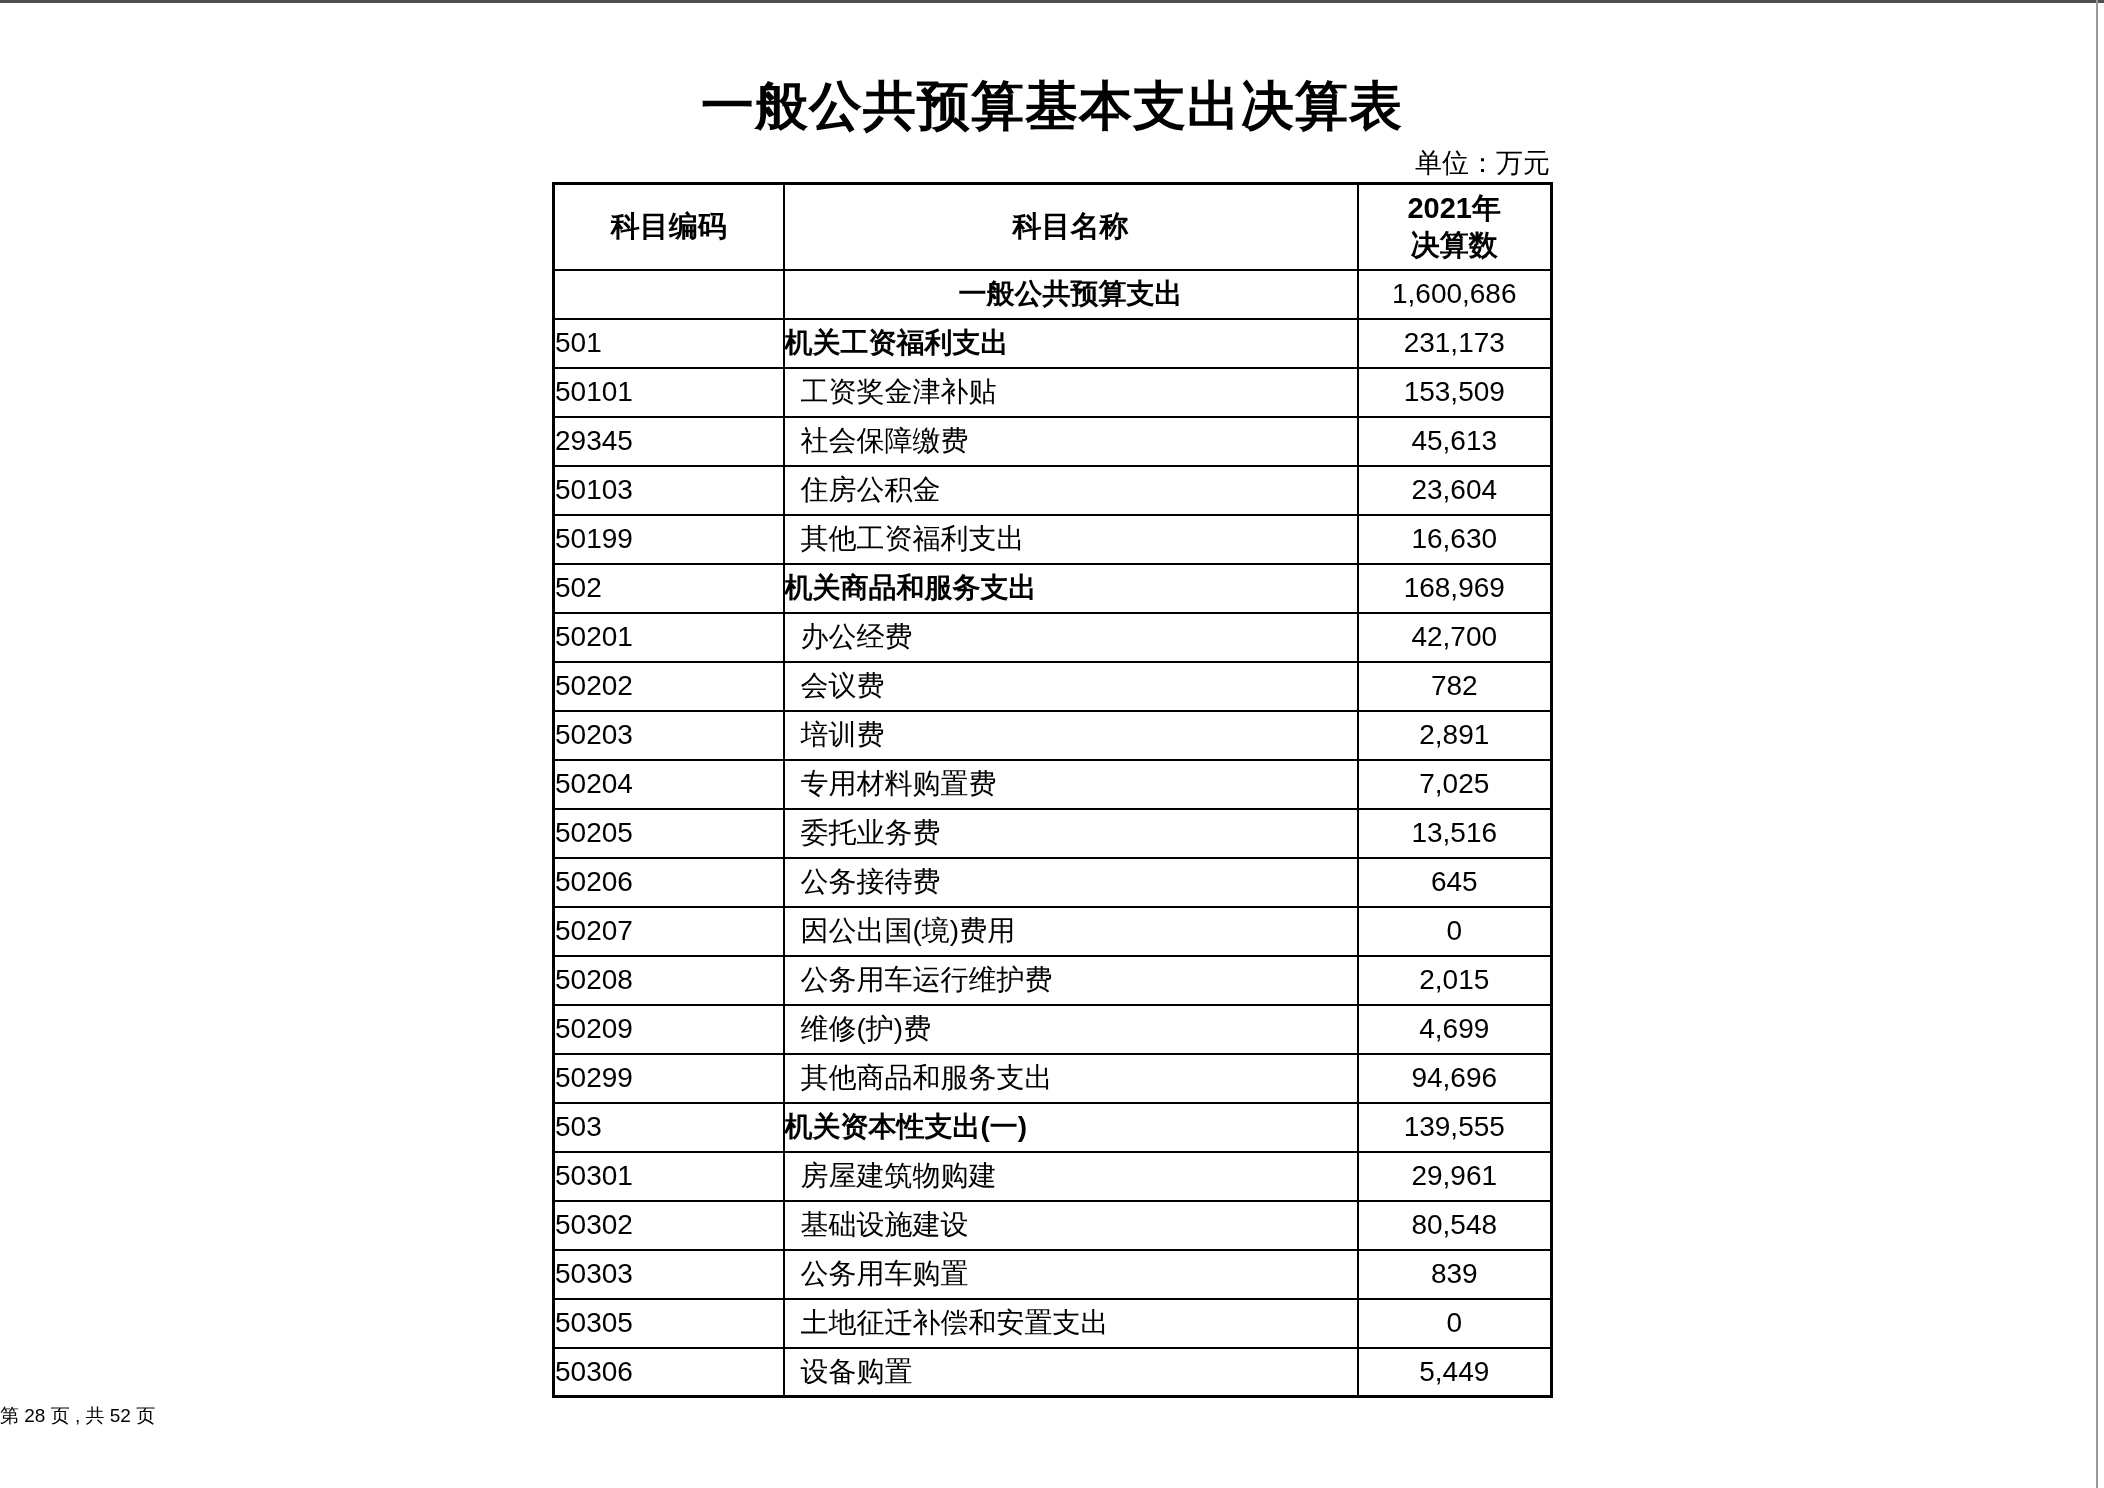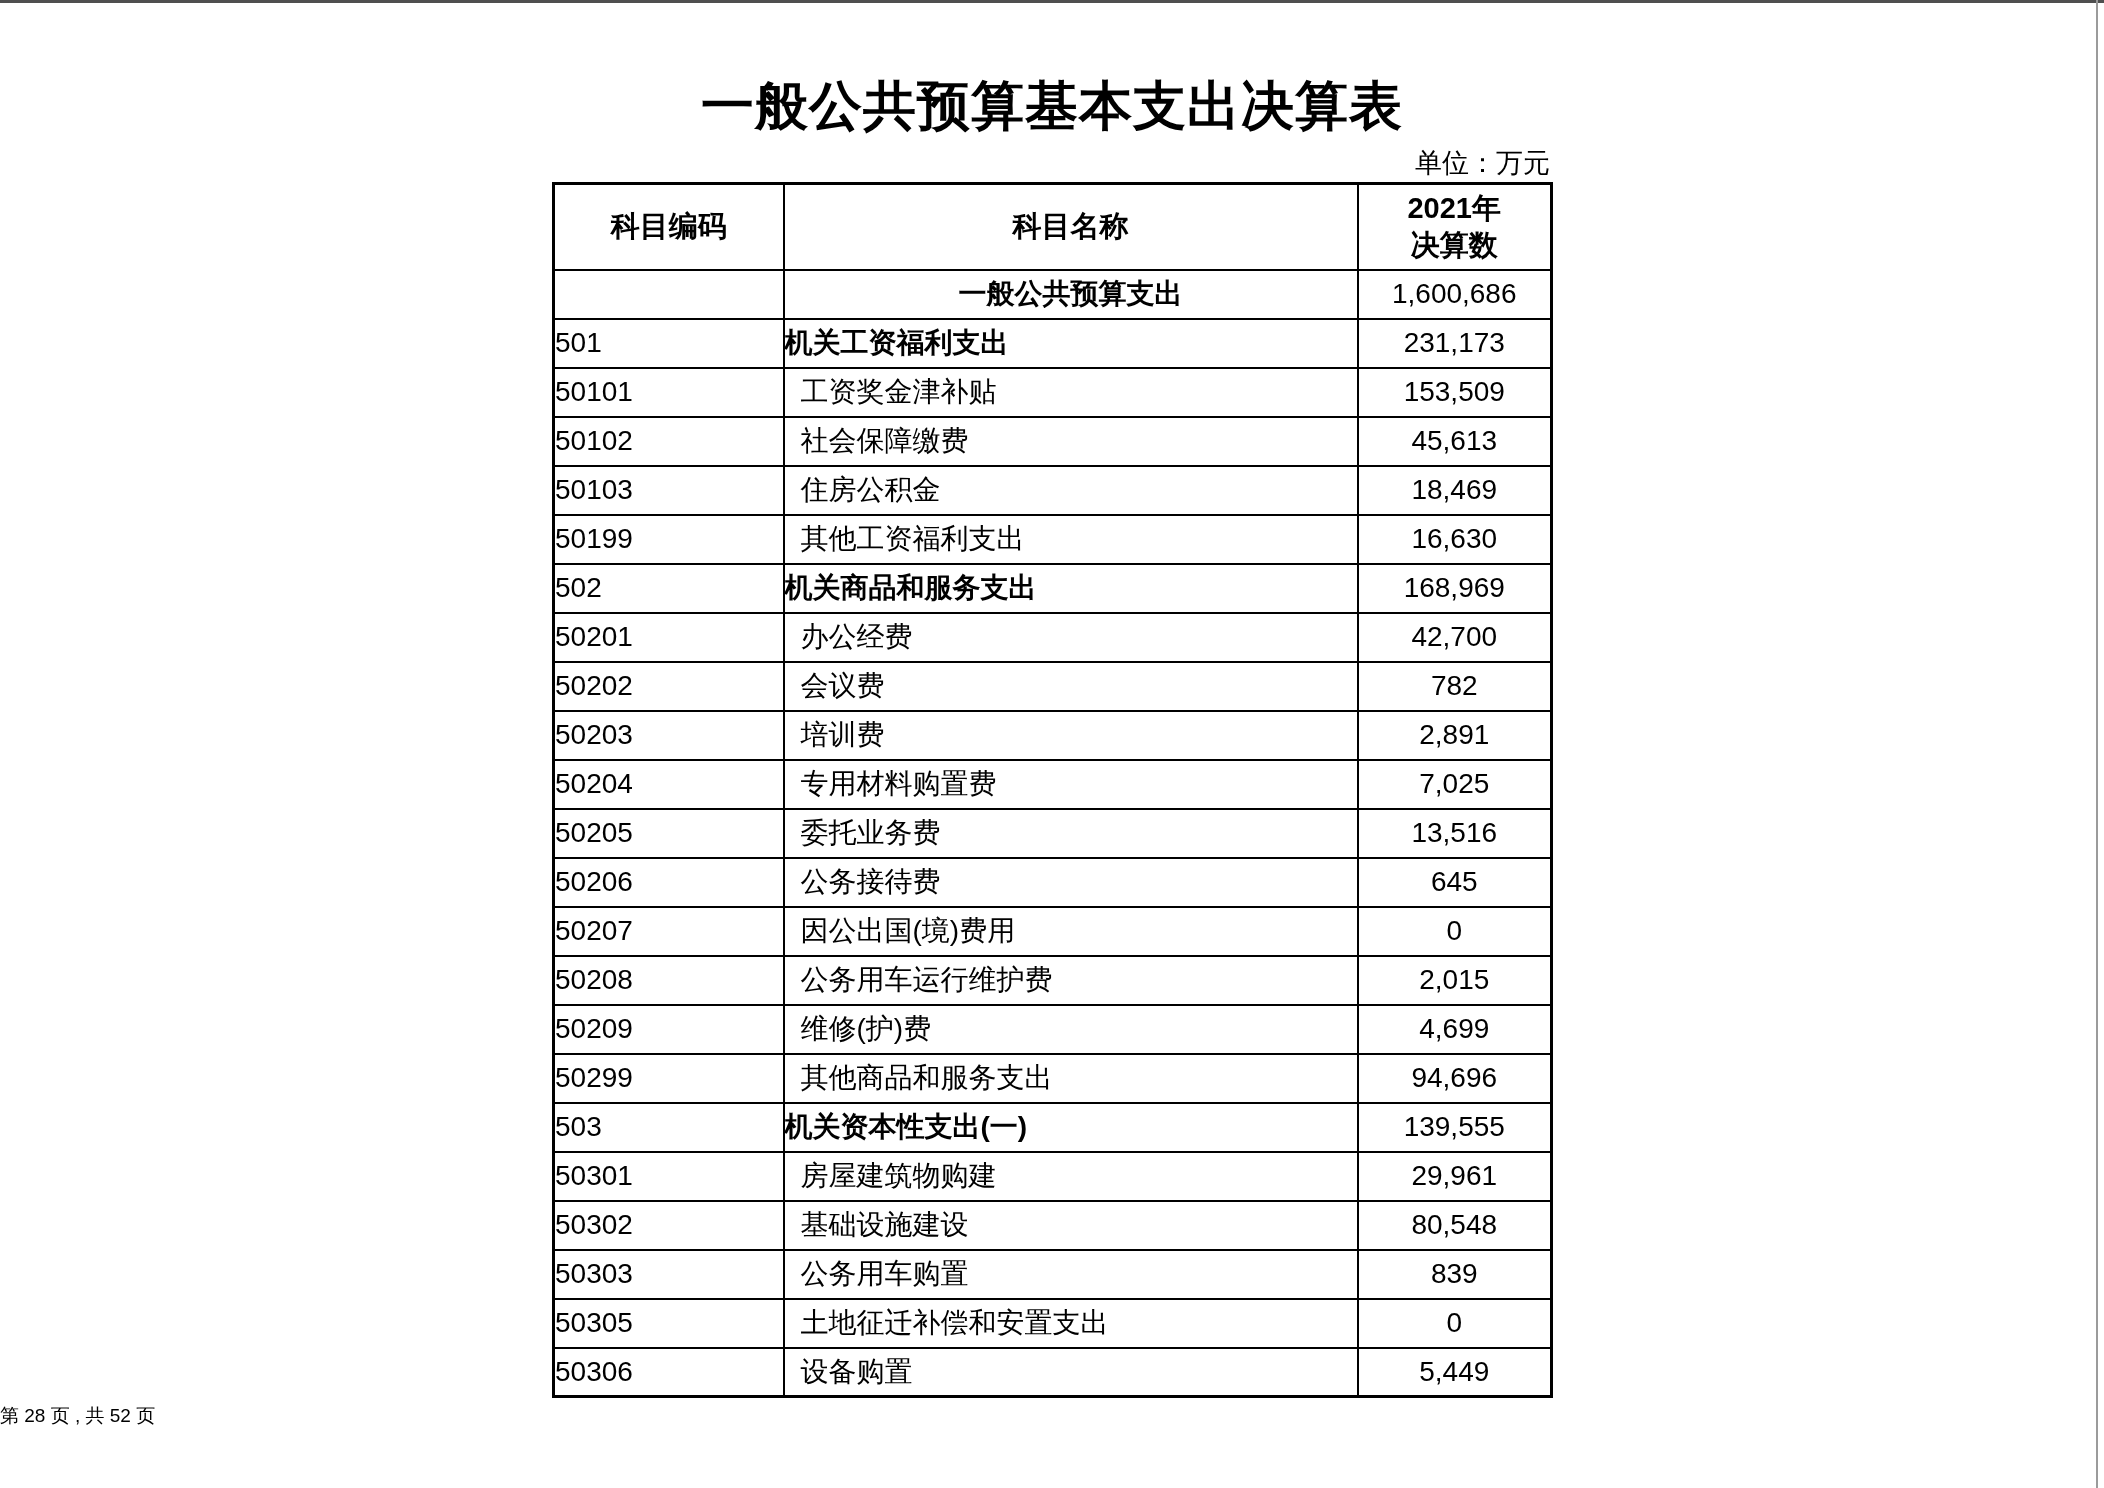--- a/index.html
+++ b/index.html
@@ -139,28 +139,28 @@
     <td class="code">501</td>
     <td class="name">机关工资福利支出</td>
     <td class="value">231,173</td>
   </tr>
       <tr class="row-item">
     <td class="code">50101</td>
     <td class="name">工资奖金津补贴</td>
     <td class="value">153,509</td>
   </tr>
       <tr class="row-item">
-    <td class="code">50102</td>
+    <td class="code">29345</td>
     <td class="name">社会保障缴费</td>
     <td class="value">45,613</td>
   </tr>
       <tr class="row-item">
     <td class="code">50103</td>
     <td class="name">住房公积金</td>
-    <td class="value">18,469</td>
+    <td class="value">23,604</td>
   </tr>
       <tr class="row-item">
     <td class="code">50199</td>
     <td class="name">其他工资福利支出</td>
     <td class="value">16,630</td>
   </tr>
       <tr class="row-category">
     <td class="code">502</td>
     <td class="name">机关商品和服务支出</td>
     <td class="value">168,969</td>

